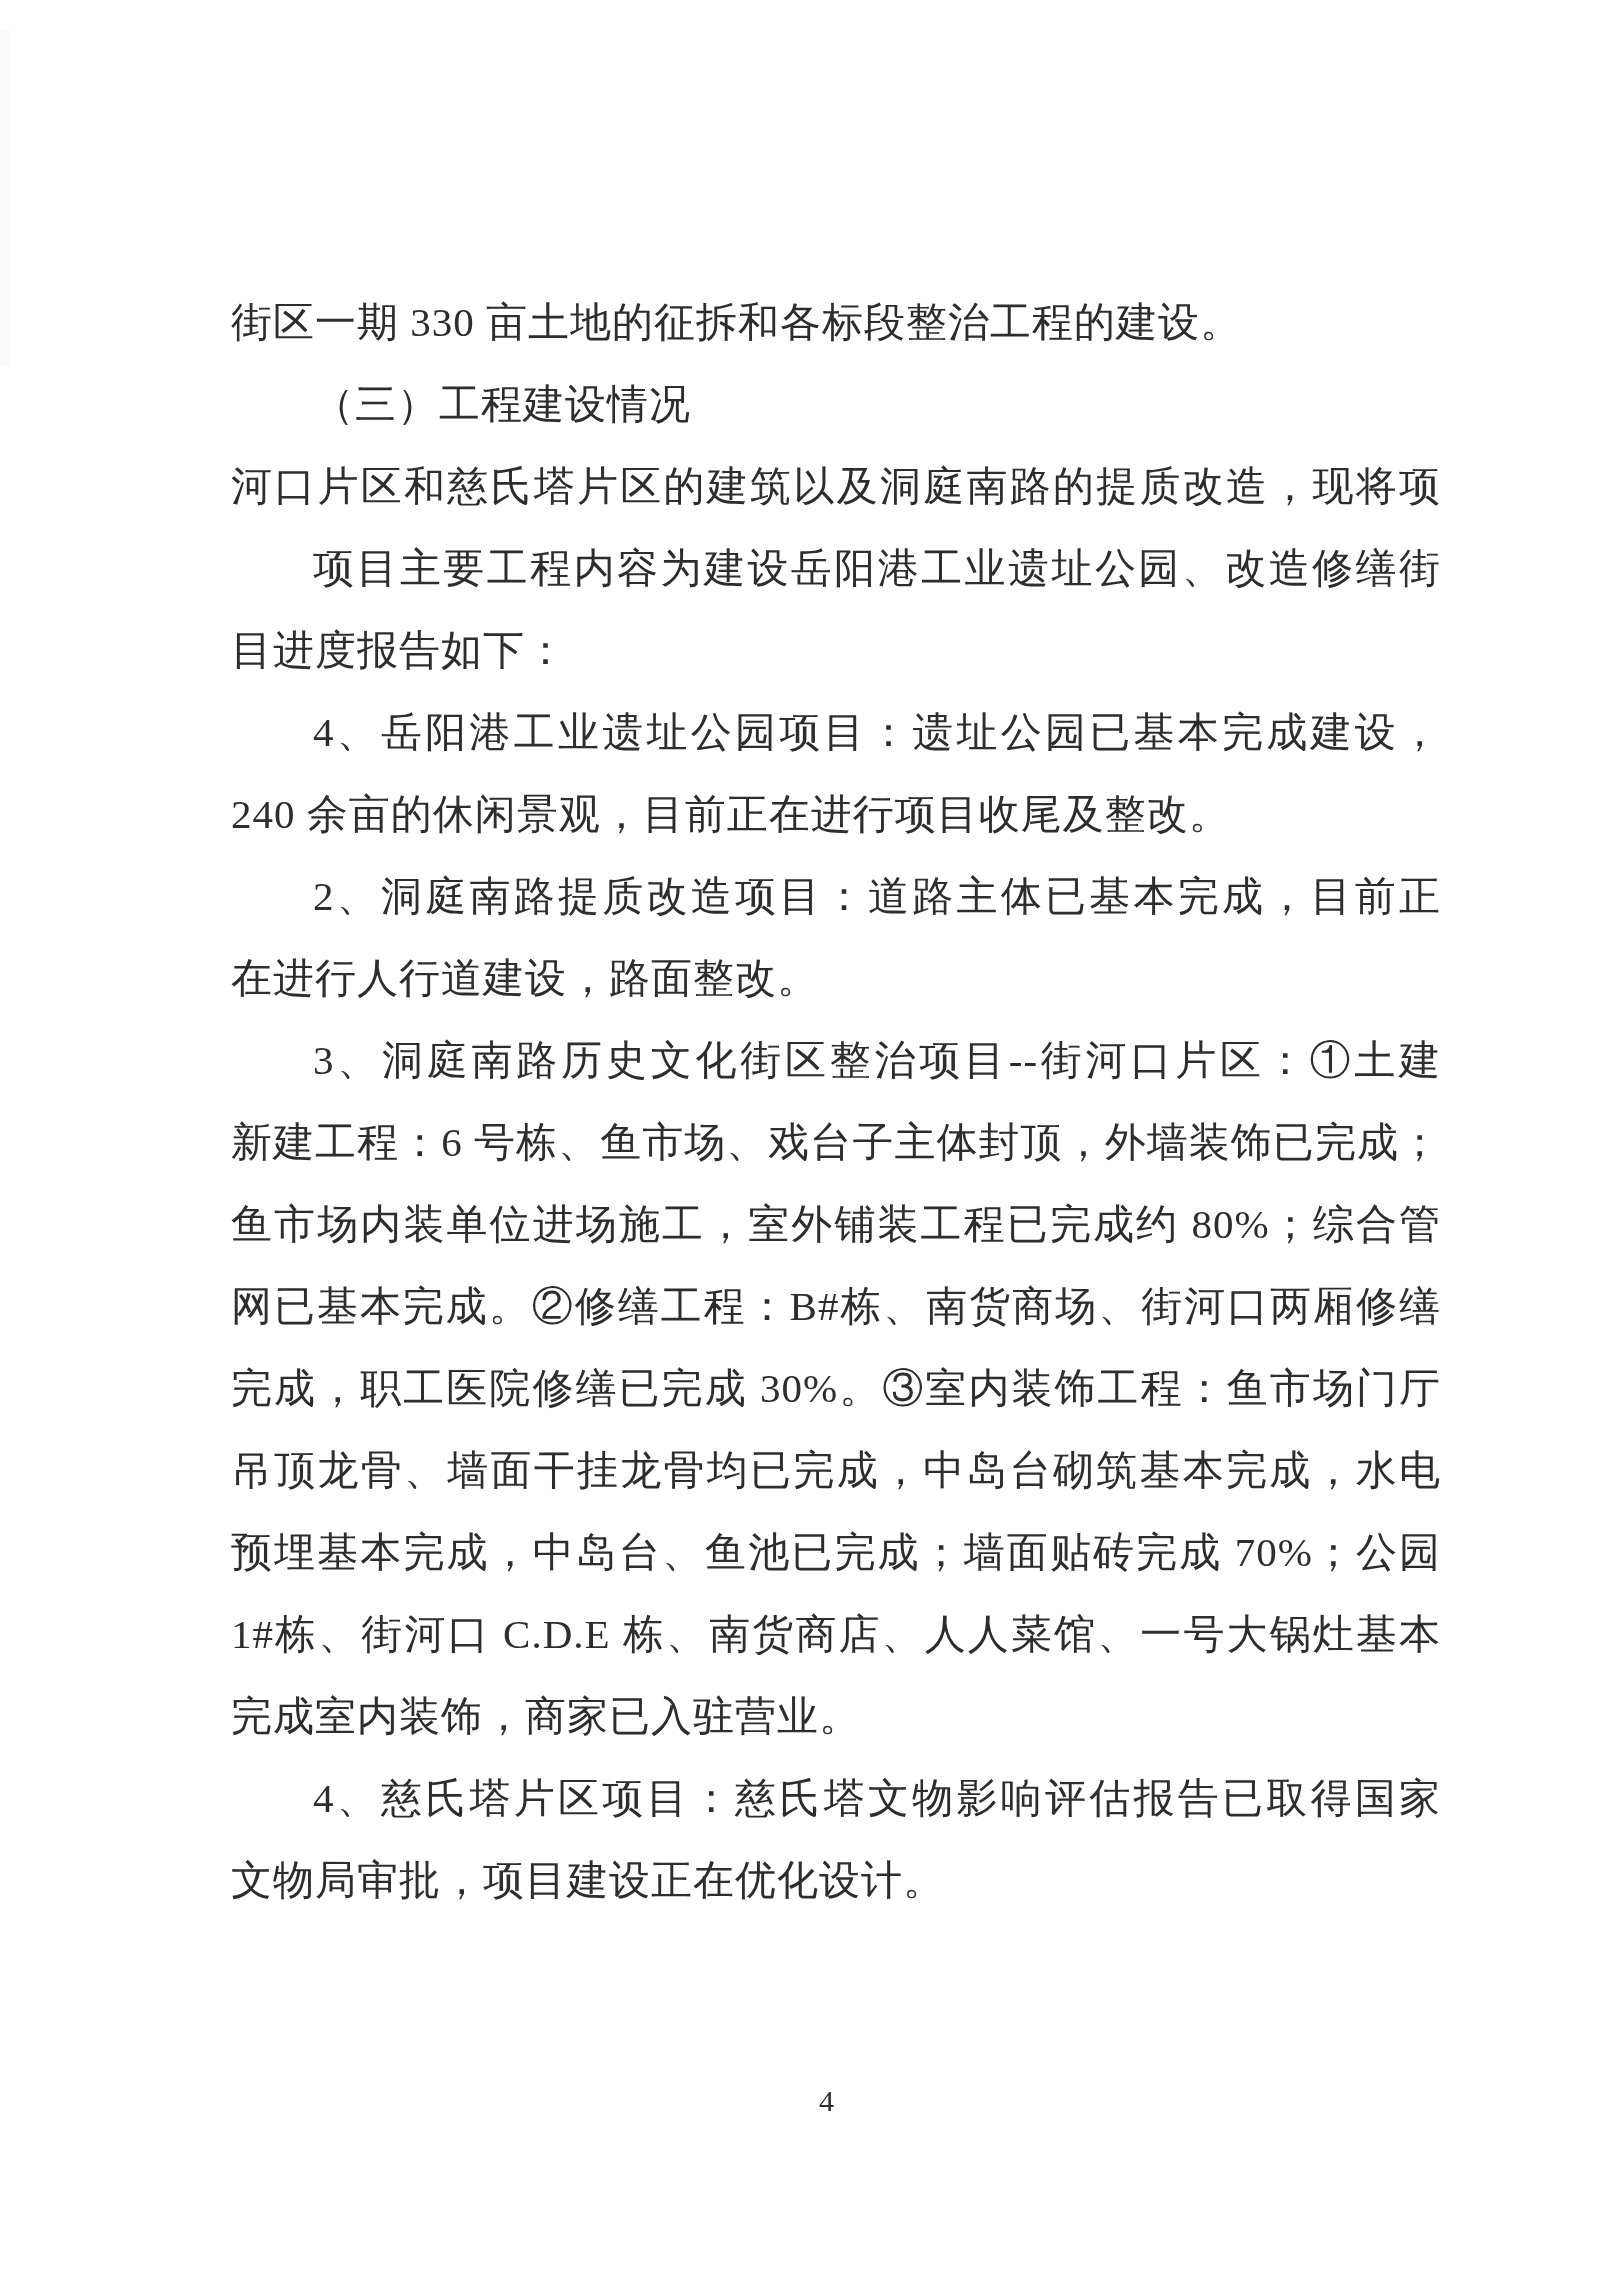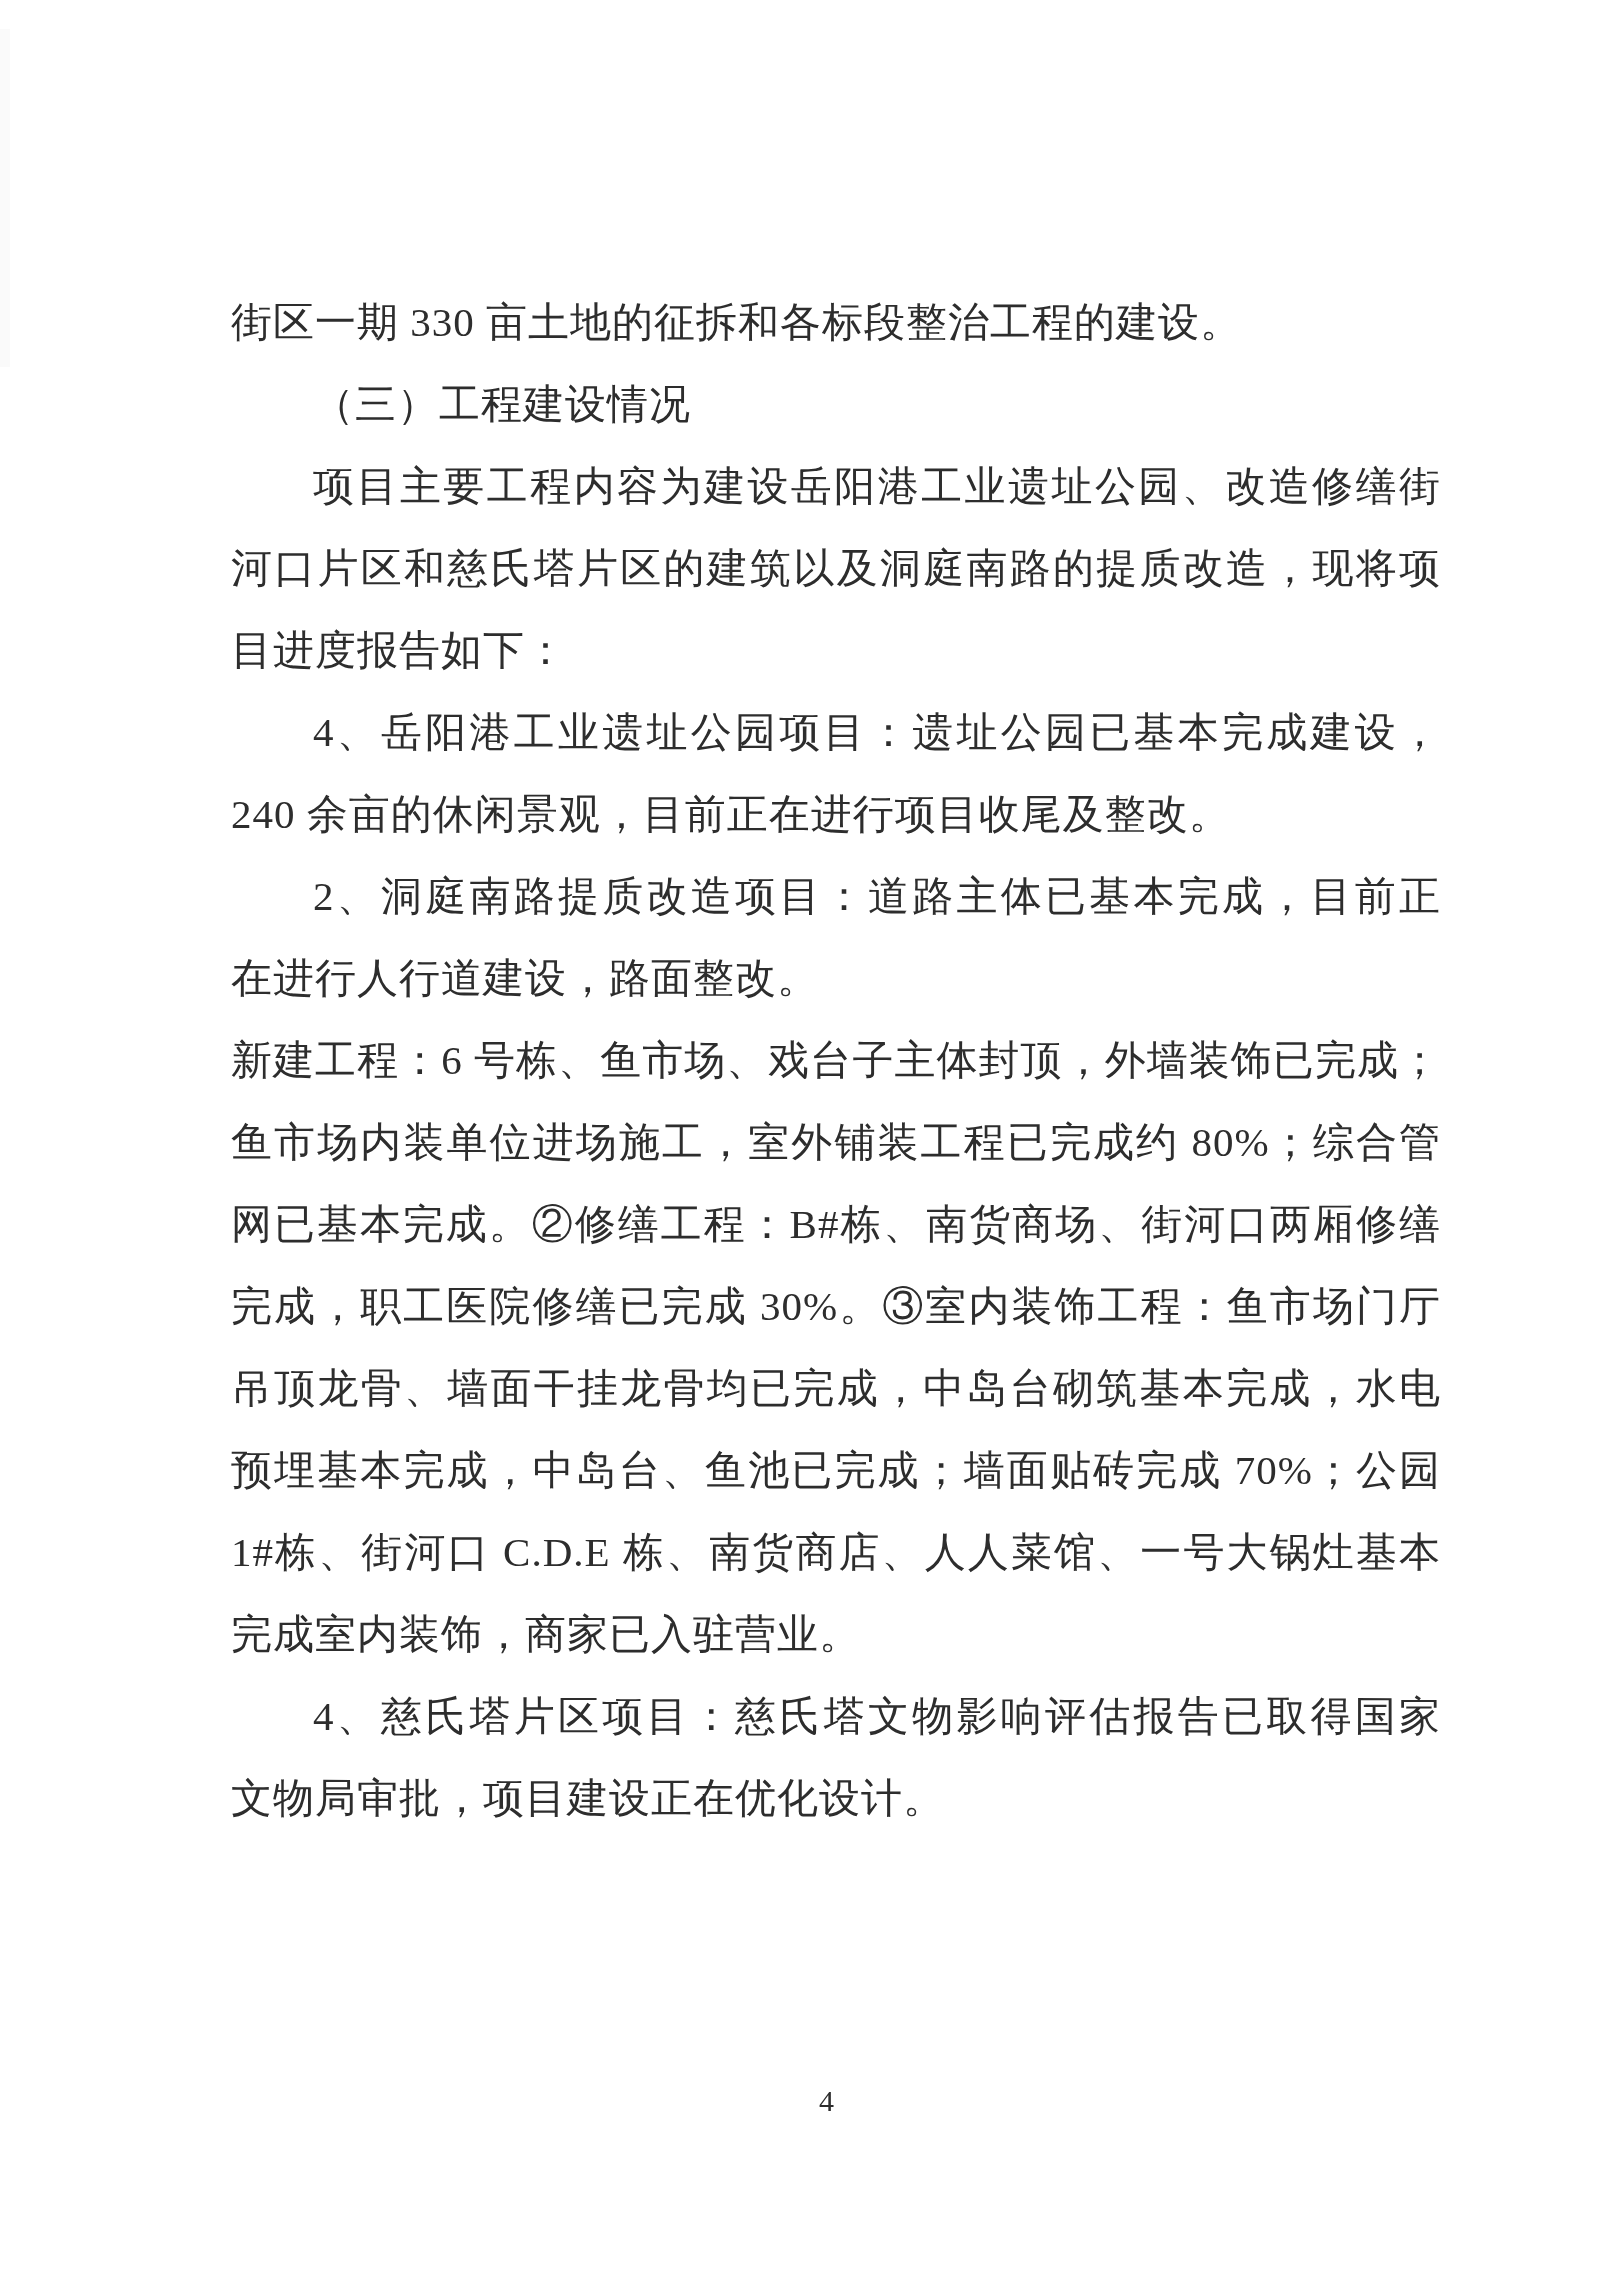--- a/index.html
+++ b/index.html
@@ -65,27 +65,28 @@
   }
 </style>
 </head>
 <body>
 
 <div class="page">
   <div class="scan-artifact"></div>
   <div class="doc-body">
       <div class="line"><span>街区一期 330 亩土地的征拆和各标段整治工程的建设。</span></div>
       <div class="line indent"><span class="bold">（三）工程建设情况</span></div>
+      <div class="line justify"><span>河口片区和慈氏塔片区的建筑以及洞庭南路的提质改造，现将项</span></div>
       <div class="line indent justify"><span>项目主要工程内容为建设岳阳港工业遗址公园、改造修缮街</span></div>
-      <div class="line justify"><span>河口片区和慈氏塔片区的建筑以及洞庭南路的提质改造，现将项</span></div>
       <div class="line"><span>目进度报告如下：</span></div>
       <div class="line indent justify"><span class="bold">4、岳阳港工业遗址公园项目：</span><span>遗址公园已基本完成建设，</span></div>
       <div class="line"><span>240 余亩的休闲景观，目前正在进行项目收尾及整改。</span></div>
       <div class="line indent justify"><span class="bold">2、洞庭南路提质改造项目：</span><span>道路主体已基本完成，目前正</span></div>
       <div class="line"><span>在进行人行道建设，路面整改。</span></div>
+      <div class="line indent justify"><span class="bold">3、洞庭南路历史文化街区整治项目--街河口片区：</span><span>①土建</span></div>
       <div class="line justify"><span>新建工程：6 号栋、鱼市场、戏台子主体封顶，外墙装饰已完成；</span></div>
       <div class="line justify"><span>鱼市场内装单位进场施工，室外铺装工程已完成约 80%；综合管</span></div>
       <div class="line justify"><span>网已基本完成。②修缮工程：B#栋、南货商场、街河口两厢修缮</span></div>
       <div class="line justify"><span>完成，职工医院修缮已完成 30%。③室内装饰工程：鱼市场门厅</span></div>
       <div class="line justify"><span>吊顶龙骨、墙面干挂龙骨均已完成，中岛台砌筑基本完成，水电</span></div>
       <div class="line justify"><span>预埋基本完成，中岛台、鱼池已完成；墙面贴砖完成 70%；公园</span></div>
       <div class="line justify"><span>1#栋、街河口 C.D.E 栋、南货商店、人人菜馆、一号大锅灶基本</span></div>
       <div class="line"><span>完成室内装饰，商家已入驻营业。</span></div>
       <div class="line indent justify"><span class="bold">4、慈氏塔片区项目：</span><span>慈氏塔文物影响评估报告已取得国家</span></div>
       <div class="line"><span>文物局审批，项目建设正在优化设计。</span></div>

